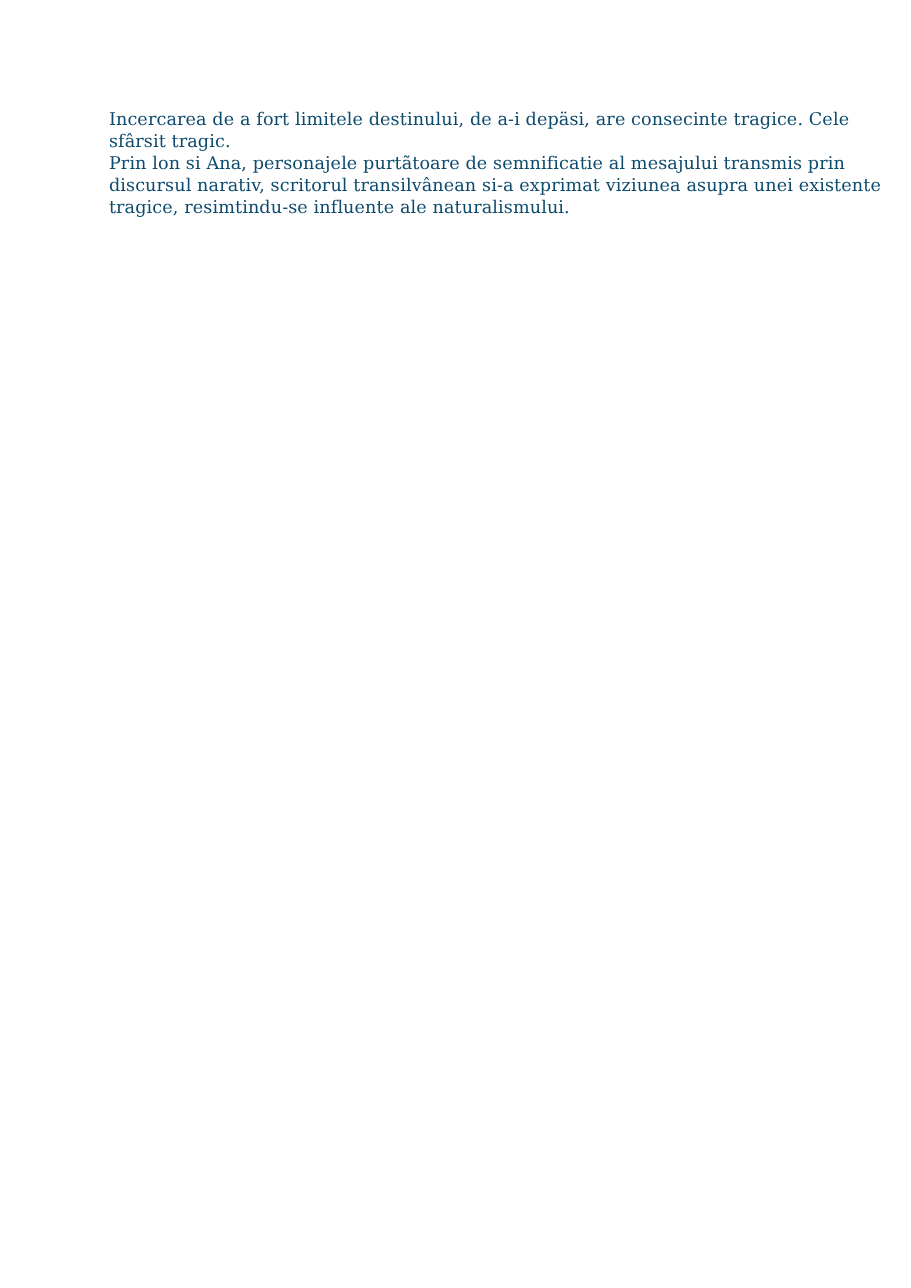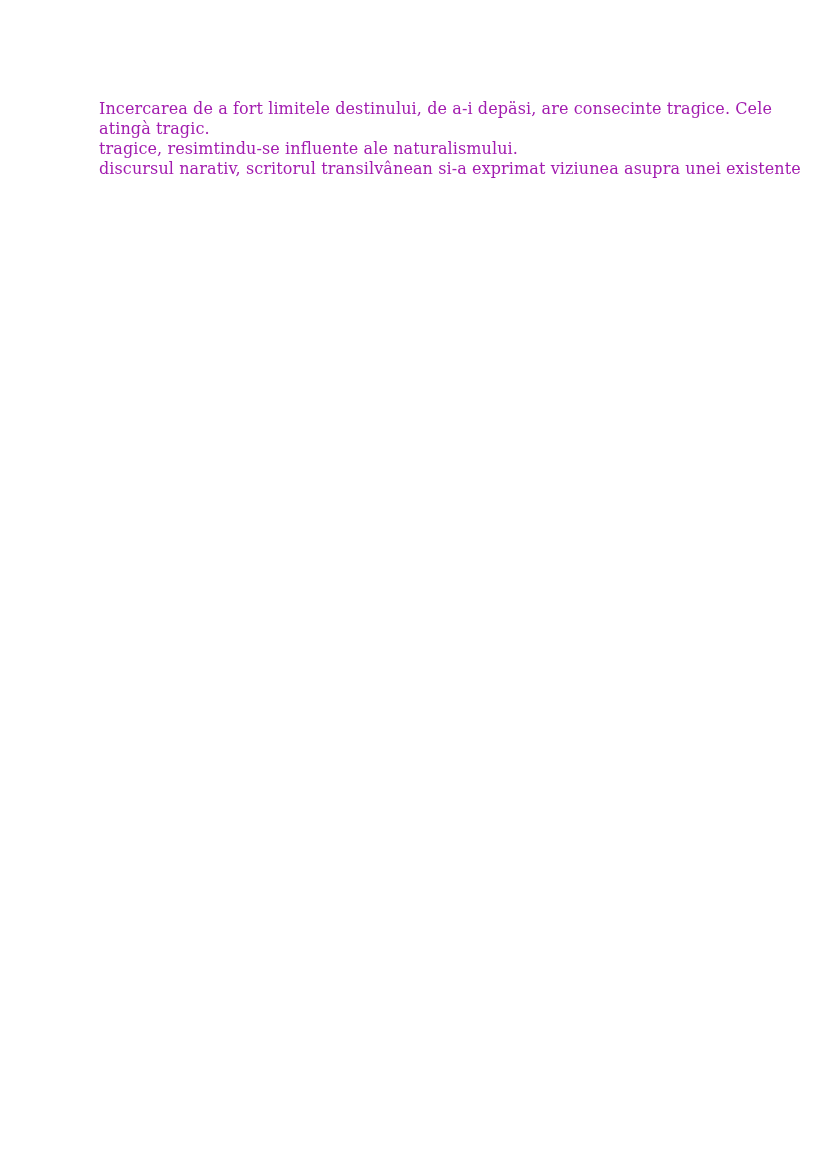--- a/index.html
+++ b/index.html
@@ -13,43 +13,44 @@
     height: 1171px;
     background: #ffffff;
     overflow: hidden;
     font-family: "DejaVu Serif", "Liberation Serif", serif;
   }
   .text-block {
     position: absolute;
     top: 99px;
     left: 99px;
     right: 96px;
-    color: #a21caf;
+    color: #0c4a6e;
     font-size: 16px;
     line-height: 20px;
   }
   .paragraph {
     margin: 0;
     padding: 0;
   }
   .doc-line {
     white-space: nowrap;
     letter-spacing: 0.1px;
   }
 </style>
 </head>
 <body>
 
 <div class="page">
   <div class="text-block">
 
     <div class="paragraph">
       <div class="doc-line">Incercarea de a fort limitele destinului, de a-i depäsi, are consecinte tragice. Cele</div>
-      <div class="doc-line">atingà tragic.</div>
+      <div class="doc-line">sfârsit tragic.</div>
     </div>
 
     <div class="paragraph">
+      <div class="doc-line">Prin lon si Ana, personajele purtãtoare de semnificatie al mesajului transmis prin</div>
+      <div class="doc-line">discursul narativ, scritorul transilvânean si-a exprimat viziunea asupra unei existente</div>
       <div class="doc-line">tragice, resimtindu-se influente ale naturalismului.</div>
-      <div class="doc-line">discursul narativ, scritorul transilvânean si-a exprimat viziunea asupra unei existente</div>
     </div>
 
   </div>
 </div>
 
 </body></html>

